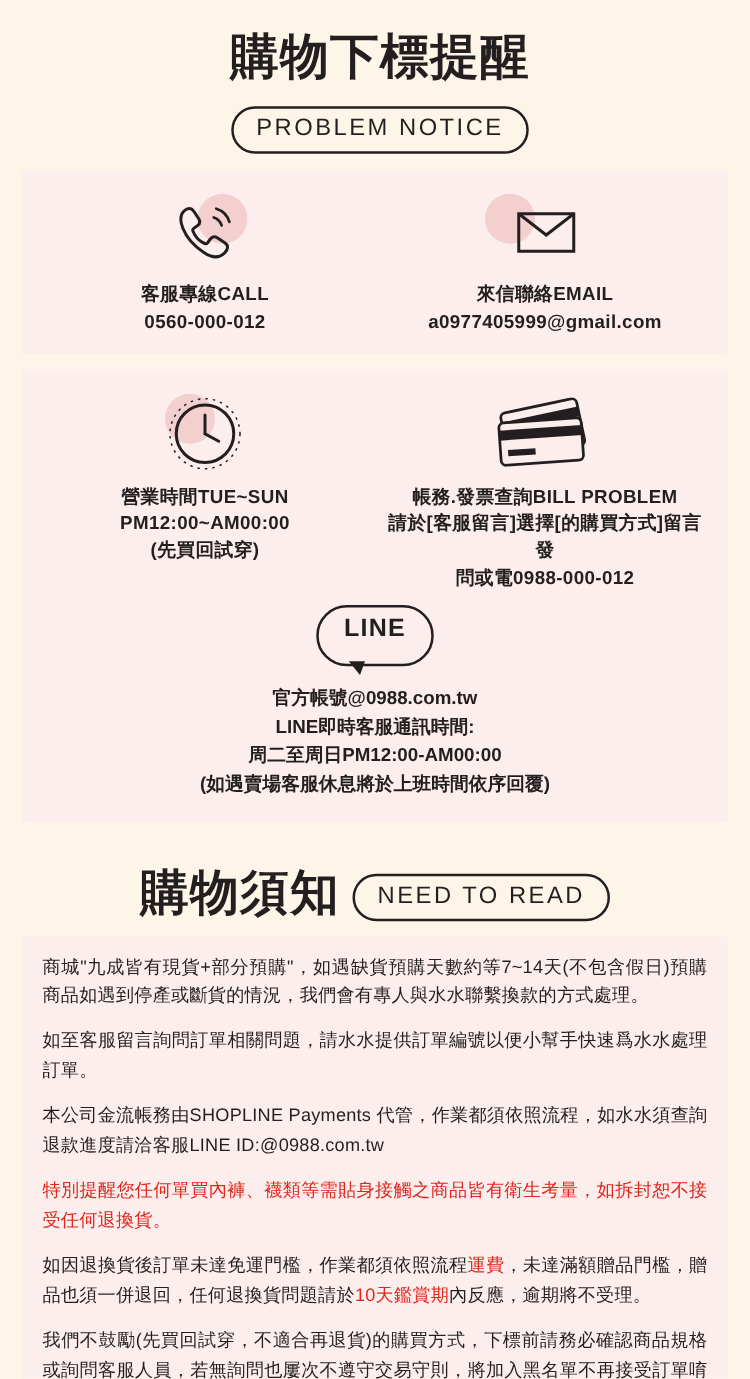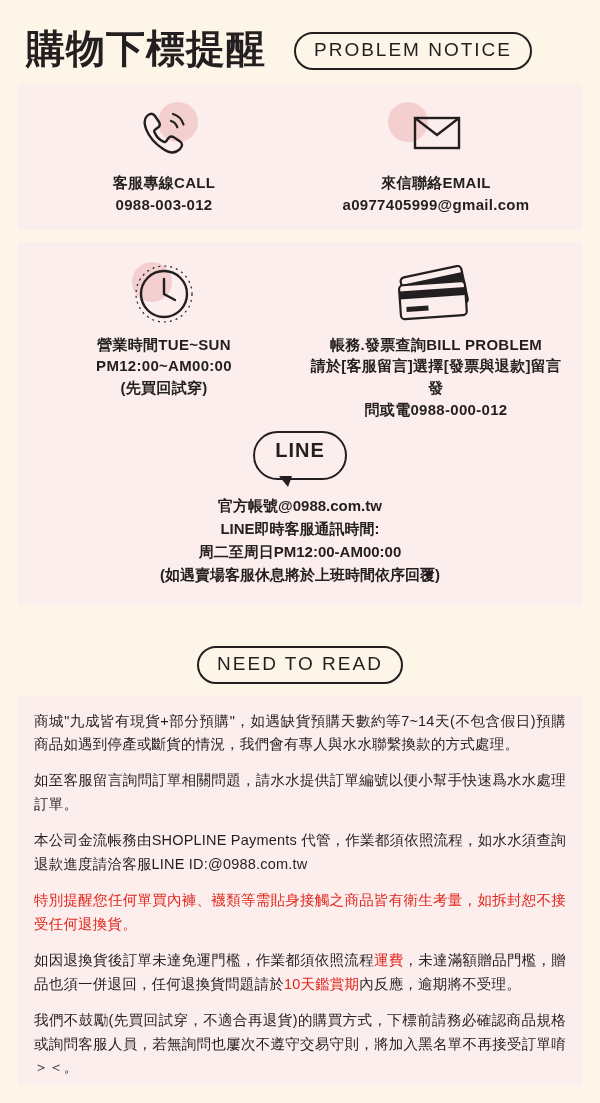--- a/index.html
+++ b/index.html
@@ -14,22 +14,23 @@
   }
 
   
   .sec-notice {
     background: #fdf6e8;
     padding: 26px 18px 16px 18px;
   }
   .title-row {
     display: flex;
     align-items: center;
-    gap: 28px;
+    gap: 14px;
     padding-left: 8px;
+    flex-direction: column;
   }
   .big-title {
     font-size: 39px;
     font-weight: bold;
     letter-spacing: 1px;
     line-height: 1;
     white-space: nowrap;
   }
   .pill {
     border: 2px solid #231f20;
@@ -157,21 +158,21 @@
       <div class="col">
         <div class="icon-wrap">
           <div class="blob"></div>
           <svg width="54" height="48" viewBox="0 0 54 48">
             <path d="M10 8c3-3 6-3 8 0l4 6c1.5 2.5 1 4-1 5.5l-3 2.2c-.8.6-1 1.3-.6 2.3 1.6 4.2 5.2 8 9.4 9.8 1 .4 1.7.2 2.3-.6l2.2-3c1.5-2 3-2.5 5.5-1l6 4c3 2 3 5 0 8-4.2 4.3-10 4.5-17-.4C18 35.6 11.8 28 9.2 21.4 7 15.7 7 11 10 8z" fill="none" stroke="#231f20" stroke-width="2.4"></path>
             <path d="M36 6c5 1.5 9 5.5 10.5 10.5" fill="none" stroke="#231f20" stroke-width="2.2" stroke-linecap="round"></path>
             <path d="M34 13c3 1 5.3 3.3 6.3 6.3" fill="none" stroke="#231f20" stroke-width="2.2" stroke-linecap="round"></path>
           </svg>
         </div>
         <div class="ctext">客服專線CALL</div>
-        <div class="ctext mono">0988-003-012</div>
+        <div class="ctext mono">0560-000-012</div>
       </div>
 
       <div class="col">
         <div class="icon-wrap">
           <div class="blob" style="left:34%;"></div>
           <svg width="62" height="48" viewBox="0 0 62 48">
             <rect x="10" y="10" width="44" height="30" fill="none" stroke="#231f20" stroke-width="2.4"></rect>
             <path d="M10 10l22 17 22-17" fill="none" stroke="#231f20" stroke-width="2.4"></path>
           </svg>
         </div>
@@ -206,39 +207,40 @@
               <rect x="22" y="30" width="20" height="5" fill="#231f20"></rect>
             </g>
             <g transform="rotate(-4 48 36)">
               <rect x="12" y="18" width="66" height="34" rx="4" fill="#fdeeee" stroke="#231f20" stroke-width="2.2"></rect>
               <rect x="12" y="24" width="66" height="8" fill="#231f20"></rect>
               <rect x="18" y="40" width="22" height="5" fill="#231f20"></rect>
             </g>
           </svg>
         </div>
         <div class="ctext">帳務.發票查詢BILL PROBLEM</div>
-        <div class="ctext">請於[客服留言]選擇[發票與退款]留言發</div>
+        <div class="ctext">請於[客服留言]選擇[的購買方式]留言發</div>
         <div class="ctext">問或電0988-000-012</div>
       </div>
     </div>
 
     <div class="line-block">
       <div class="line-badge">LINE</div>
       <div class="line-text">
         <div>官方帳號@0988.com.tw</div>
         <div>LINE即時客服通訊時間:</div>
         <div>周二至周日PM12:00-AM00:00</div>
         <div>(如遇賣場客服休息將於上班時間依序回覆)</div>
       </div>
     </div>
   </div>
 </div>
 
 <div class="sec-read">
   <div class="title-row2">
+    <div class="big-title">購物須知</div>
     <div class="pill">NEED TO READ</div>
   </div>
 
   <div class="read-card">
     <div class="para" id="p1"><span>商城"九成皆有現貨+部分預購"，如遇缺貨預購天數約等7~14天(不包含假日)預購商品如遇到停產或斷貨的情況，我們會有專人與水水聯繫換款的方式處理。</span></div>
     <div class="para" id="p2"><span>如至客服留言詢問訂單相關問題，請水水提供訂單編號以便小幫手快速爲水水處理訂單。</span></div>
     <div class="para" id="p3"><span>本公司金流帳務由SHOPLINE Payments 代管，作業都須依照流程，如水水須查詢退款進度請洽客服LINE ID:@0988.com.tw</span></div>
     <div class="para" id="p4"><span class="red">特別提醒您任何單買內褲、襪類等需貼身接觸之商品皆有衛生考量，如拆封恕不接受任何退換貨。</span></div>
     <div class="para" id="p5"><span>如因退換貨後訂單未達免運門檻，作業都須依照流程</span><span class="red">運費</span><span>，未達滿額贈品門檻，贈品也須一併退回，任何退換貨問題請於</span><span class="red">10天鑑賞期</span><span>內反應，逾期將不受理。</span></div>
     <div class="para" id="p6"><span>我們不鼓勵(先買回試穿，不適合再退貨)的購買方式，下標前請務必確認商品規格或詢問客服人員，若無詢問也屢次不遵守交易守則，將加入黑名單不再接受訂單唷＞＜。</span></div>

